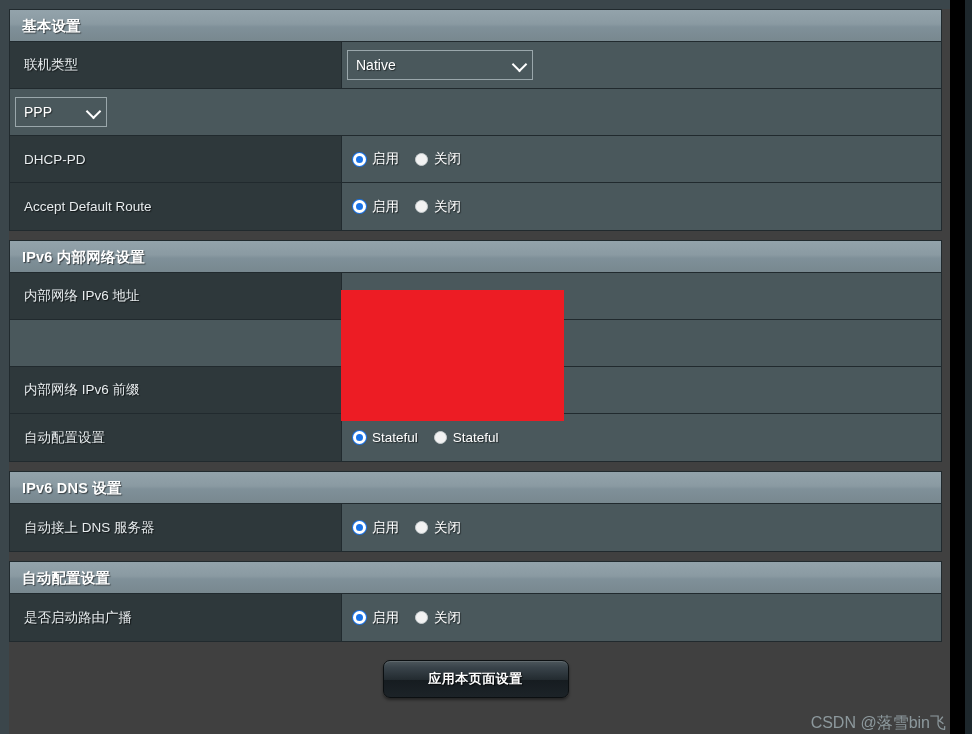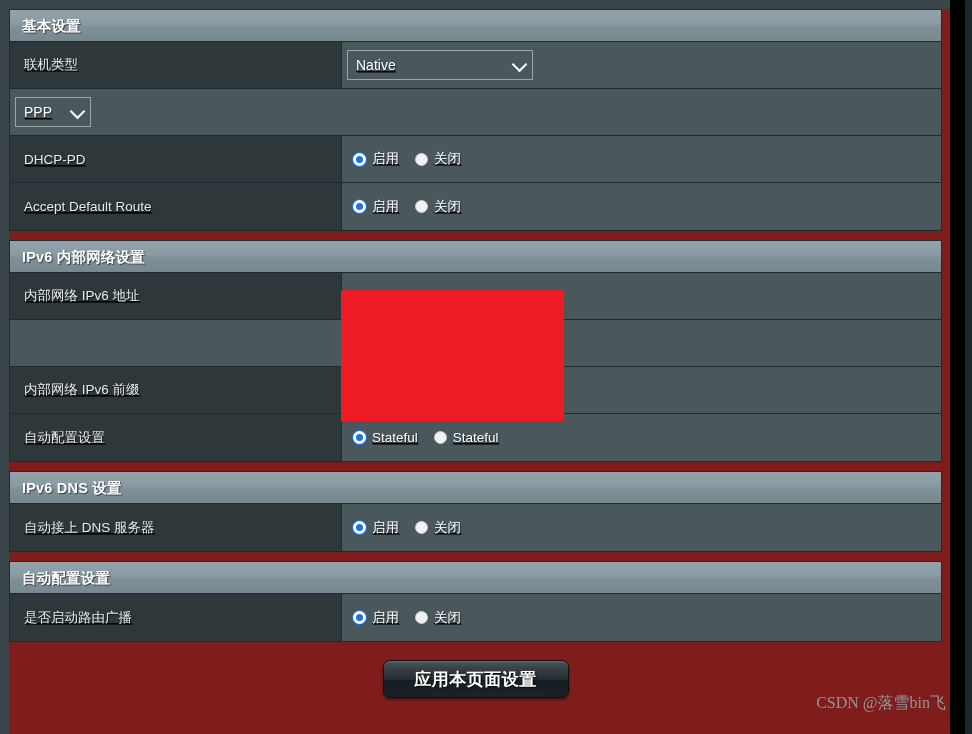--- a/index.html
+++ b/index.html
@@ -14,21 +14,21 @@
     background: #46545a;
     font-family: "Liberation Sans", "DejaVu Sans", sans-serif;
     -webkit-font-smoothing: antialiased;
   }
 
   
   #page {
     position: relative;
     width: 972px;
     height: 734px;
-    background: #7f1d1d;
+    background: #404040;
     box-sizing: border-box;
   }
   #left-edge {
     position: absolute;
     left: 0; top: 0;
     width: 9px; height: 734px;
     background: #3b464b;
   }
   #top-edge {
     position: absolute;
@@ -78,21 +78,20 @@
     text-shadow: 1px 1px 1px rgba(0,0,0,0.55);
     box-sizing: border-box;
     letter-spacing: 0.2px;
   }
 
   .row {
     display: flex;
     border-bottom: 1px solid #212a2e;
     min-height: 47px;
     box-sizing: border-box;
-    text-decoration: underline;
   }
   .row:last-child { border-bottom: none; }
 
   .row-label {
     width: 332px;
     min-width: 332px;
     background: #2e383b;
     color: #e7ecee;
     font-size: 13.5px;
     display: flex;
@@ -121,21 +120,21 @@
     background: #4a585c;
     border: 1px solid #9aa7ab;
     color: #ffffff;
     font-size: 14px;
     padding: 0 26px 0 8px;
     box-sizing: border-box;
     cursor: default;
     text-shadow: 1px 1px 1px rgba(0,0,0,0.5);
   }
   .select.wide { width: 186px; }
-  .select.narrow { width: 76px; }
+  .select.narrow { width: 92px; }
   .select .chev {
     position: absolute;
     right: 7px;
     top: 50%;
     width: 9px; height: 9px;
     margin-top: -6px;
     border-right: 2px solid #ffffff;
     border-bottom: 2px solid #ffffff;
     transform: rotate(45deg);
   }
@@ -196,42 +195,42 @@
     margin-top: 18px;
   }
   .apply-btn {
     min-width: 144px;
     height: 36px;
     padding: 0 20px;
     border-radius: 7px;
     border: 1px solid #0b0f11;
     background: linear-gradient(to bottom, #4d575c 0%, #39434a 18%, #232b30 52%, #161c20 53%, #1c2328 100%);
     color: #ffffff;
-    font-size: 17px;
+    font-size: 13px;
     font-weight: bold;
     display: inline-flex;
     align-items: center;
     justify-content: center;
     cursor: pointer;
     box-shadow: 0 2px 3px rgba(0,0,0,0.45), inset 0 1px 0 rgba(255,255,255,0.12);
     text-shadow: 1px 1px 1px rgba(0,0,0,0.8);
     letter-spacing: 0.5px;
   }
 
   
   #watermark {
     position: absolute;
     right: 26px;
-    bottom: 20px;
+    bottom: 0;
     color: #9aa8ad;
     font-size: 16px;
     opacity: 0.85;
     white-space: nowrap;
     z-index: 40;
-    font-family: Liberation Serif, serif;
+    font-family: Liberation Sans, sans-serif;
     text-align: center;
   }
 </style>
 </head>
 <body>
 
 <div id="page">
 
   <div id="top-edge"></div>
   <div id="left-edge"></div>

